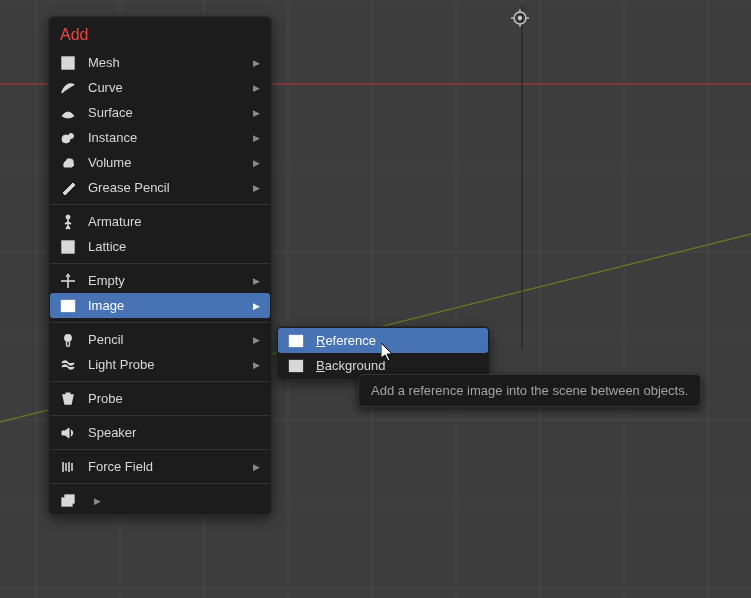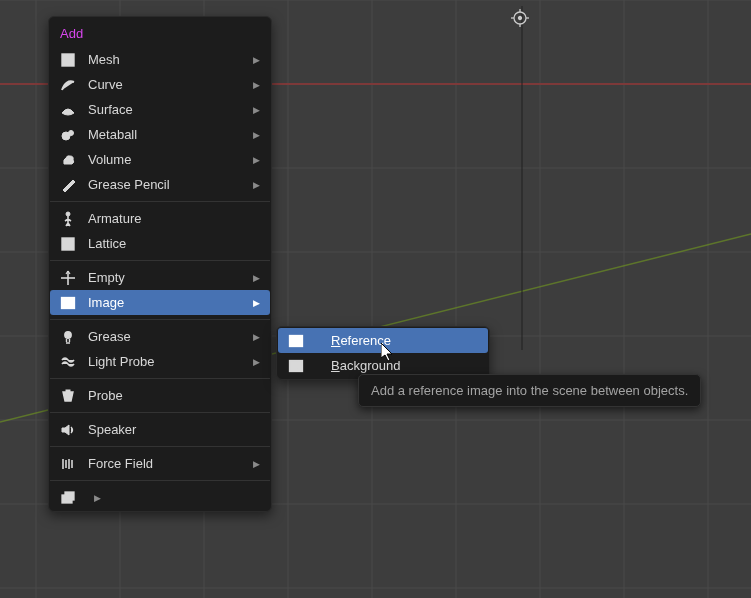--- a/index.html
+++ b/index.html
@@ -26,22 +26,22 @@
     padding: 1px;
     box-shadow: 0 4px 12px rgba(0,0,0,0.5);
   }
   .menu-main {
     left: 48px;
     top: 16px;
     width: 224px;
   }
   .menu-header {
     padding: 8px 10px 6px 10px;
-    color: #d946ef;
-    font-size: 13px;
+    color: #ef4444;
+    font-size: 16px;
   }
   .menu-item {
     display: flex;
     align-items: center;
     height: 25px;
     padding: 0 10px 0 10px;
     cursor: pointer;
     position: relative;
   }
   .menu-item.selected {
@@ -69,21 +69,21 @@
   .separator {
     height: 1px;
     background: #333333;
     margin: 4px 0;
   }
   .submenu {
     left: 276px;
     top: 326px;
     width: 214px;
   }
-  .submenu .menu-item { padding-left: 10px; gap: 15px; }
+  .submenu .menu-item { padding-left: 10px; }
   .submenu .menu-item .label .ul { text-decoration: underline; }
   .tooltip {
     position: absolute;
     left: 358px;
     top: 374px;
     background: #1a1a1a;
     border: 1px solid #333333;
     border-radius: 5px;
     padding: 8px 12px;
     color: #a3a3a3;
@@ -174,21 +174,21 @@
         <span class="label">Surface</span>
         <span class="arrow">▶</span>
       </div>
       <div class="menu-item">
         <span class="icon">
           <svg width="16" height="16" viewBox="0 0 16 16">
             <circle cx="6" cy="9" r="4" stroke="none"></circle>
             <circle cx="11" cy="6" r="2.5" stroke="none"></circle>
           </svg>
         </span>
-        <span class="label">Metaball</span>
+        <span class="label">Instance</span>
         <span class="arrow">▶</span>
       </div>
       <div class="menu-item">
         <span class="icon">
           <svg width="16" height="16" viewBox="0 0 16 16">
             <path d="M4 12 Q3 7 6 6 Q7 3 10 4 Q14 4 13 8 Q15 10 12 12 Z" stroke="none"></path>
           </svg>
         </span>
         <span class="label">Volume</span>
         <span class="arrow">▶</span>
@@ -248,21 +248,21 @@
         <span class="arrow">▶</span>
       </div>
       <div class="separator"></div>
       <div class="menu-item">
         <span class="icon">
           <svg width="16" height="16" viewBox="0 0 16 16">
             <circle cx="8" cy="6" r="3.2" fill="none" stroke-width="1.4"></circle>
             <path d="M6.5 10 L6.5 13 M9.5 10 L9.5 13 M6 14 L10 14" fill="none" stroke-width="1.4"></path>
           </svg>
         </span>
-        <span class="label">Grease</span>
+        <span class="label">Pencil</span>
         <span class="arrow">▶</span>
       </div>
       <div class="menu-item">
         <span class="icon">
           <svg width="16" height="16" viewBox="0 0 16 16">
             <path d="M2 10 Q5 6 8 10 Q11 14 14 10" fill="none" stroke-width="1.6"></path>
             <path d="M2 6 Q5 2 8 6 Q11 10 14 6" fill="none" stroke-width="1.6"></path>
           </svg>
         </span>
         <span class="label">Light Probe</span>

